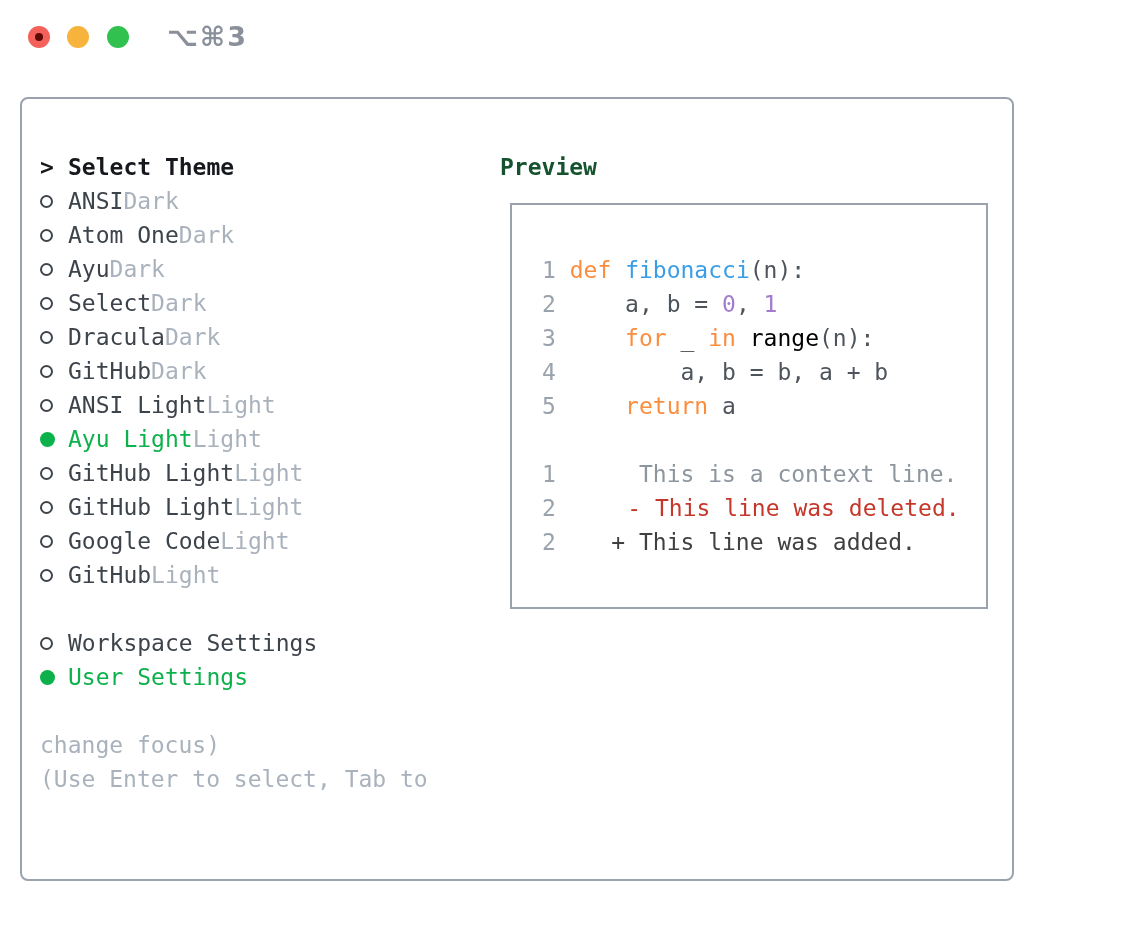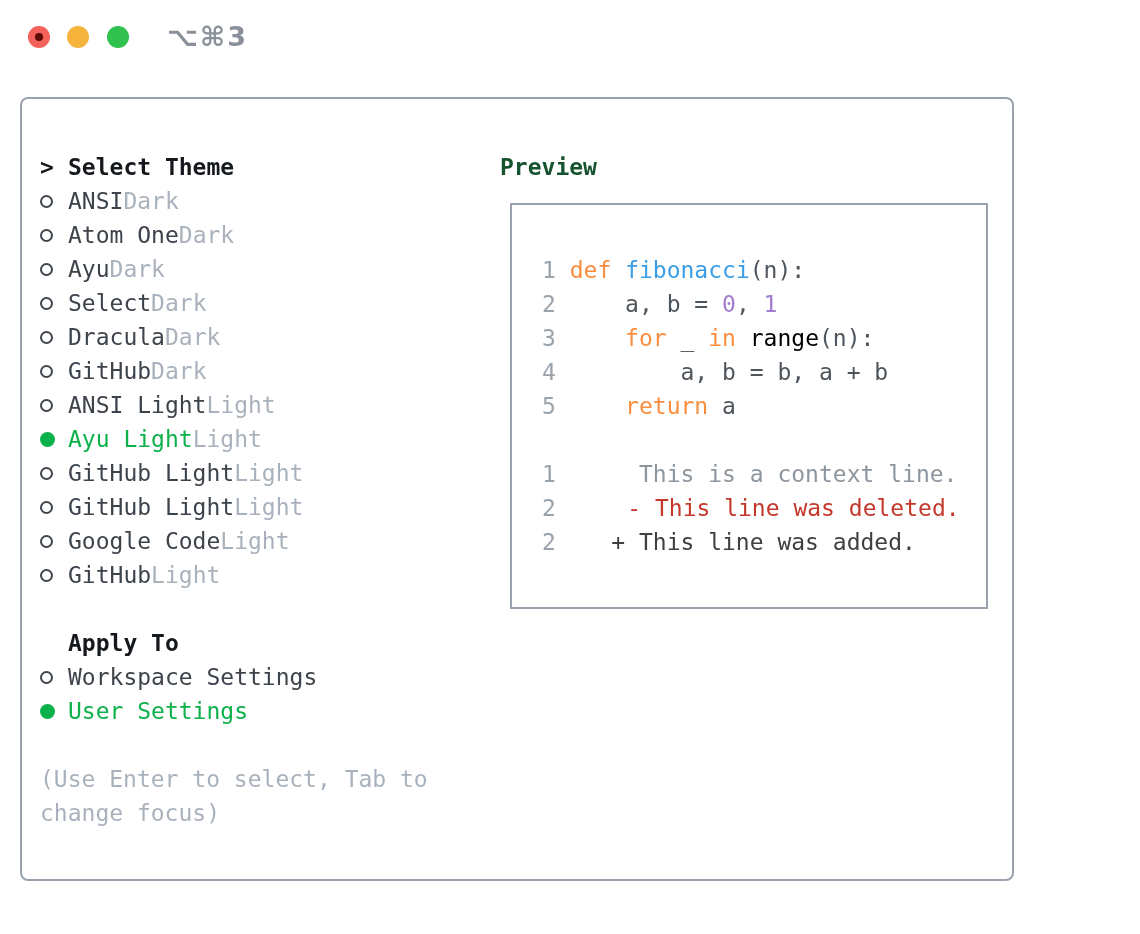--- a/index.html
+++ b/index.html
@@ -102,32 +102,29 @@
           <div class="row theme-item"><span class="marker"><span class="dot"></span></span><span class="tname">GitHub</span> <span class="variant">Dark</span></div>
           <div class="row theme-item"><span class="marker"><span class="dot"></span></span><span class="tname">ANSI Light</span> <span class="variant">Light</span></div>
           <div class="row theme-item"><span class="marker"><span class="dot filled"></span></span><span class="tname sel">Ayu Light</span> <span class="variant">Light</span></div>
           <div class="row theme-item"><span class="marker"><span class="dot"></span></span><span class="tname">GitHub Light</span> <span class="variant">Light</span></div>
           <div class="row theme-item"><span class="marker"><span class="dot"></span></span><span class="tname">GitHub Light</span> <span class="variant">Light</span></div>
           <div class="row theme-item"><span class="marker"><span class="dot"></span></span><span class="tname">Google Code</span> <span class="variant">Light</span></div>
           <div class="row theme-item"><span class="marker"><span class="dot"></span></span><span class="tname">GitHub</span> <span class="variant">Light</span></div>
         </div>
 
       <div class="apply-section">
-        <div class="row">
-          <span class="marker"></span><span class="hdr">Apply To</span>
-        </div>
         <div id="apply-options">
             <div class="row apply-option"><span class="marker"><span class="dot"></span></span><span class="tname">Workspace Settings</span></div>
             <div class="row apply-option"><span class="marker"><span class="dot filled"></span></span><span class="tname sel">User Settings</span></div>
           </div>
       </div>
 
       <div class="help" id="help-text">
+          <div class="row">change focus)</div>
           <div class="row">(Use Enter to select, Tab to</div>
-          <div class="row">change focus)</div>
         </div>
     </div>
 
     <div class="preview-title">Preview</div>
 
     <div class="preview-box" id="preview-box">
         <div class="cl"><span class="ln">1</span> <span class="tok-kw">def</span><span class="tok-plain"> </span><span class="tok-fn">fibonacci</span><span class="tok-plain">(n):</span></div>
         <div class="cl"><span class="ln">2</span> <span class="tok-plain">    a, b = </span><span class="tok-num">0</span><span class="tok-plain">, </span><span class="tok-num">1</span></div>
         <div class="cl"><span class="ln">3</span> <span class="tok-plain">    </span><span class="tok-kw">for</span><span class="tok-plain"> _ </span><span class="tok-kw">in</span><span class="tok-plain"> </span><span class="tok-call">range</span><span class="tok-plain">(n):</span></div>
         <div class="cl"><span class="ln">4</span> <span class="tok-plain">        a, b = b, a + b</span></div>

